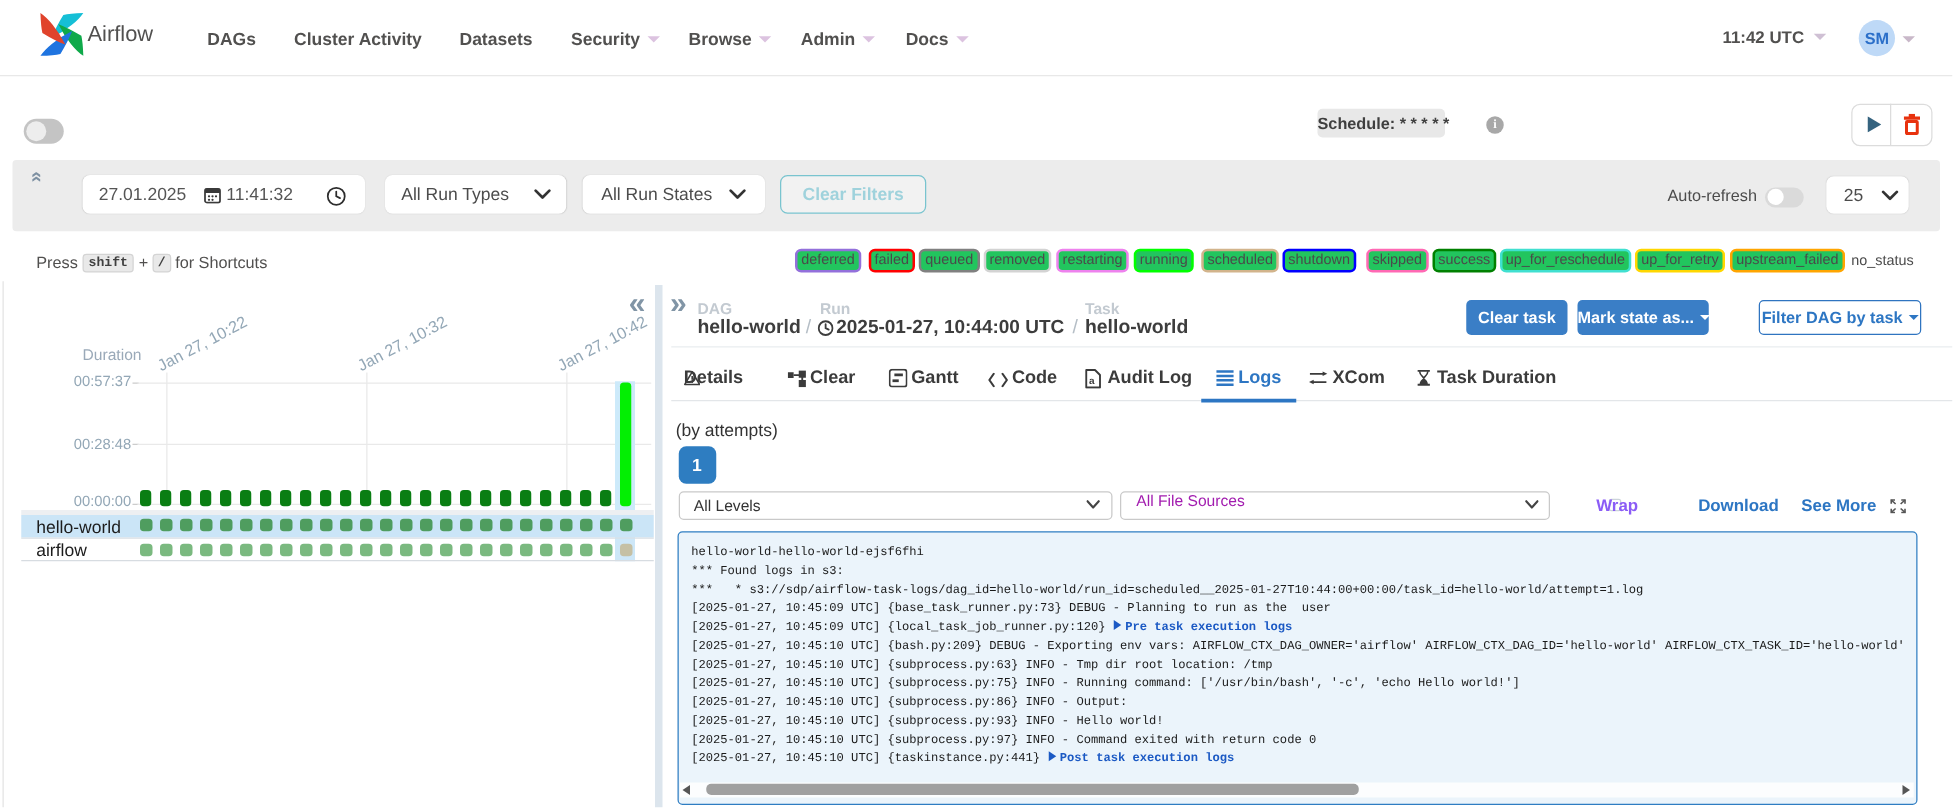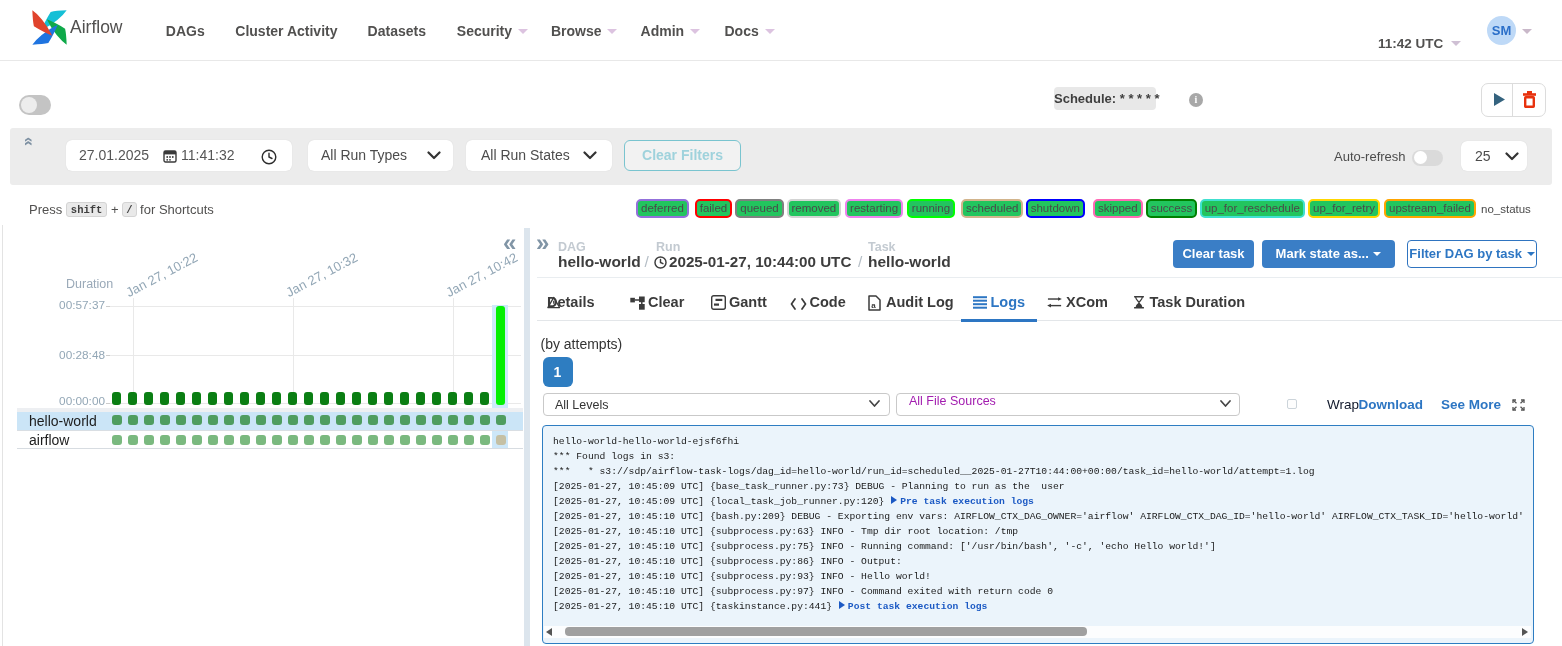--- a/index.html
+++ b/index.html
@@ -34,21 +34,21 @@
 </g>
     </svg>
 <div class="abs" style="left:70px;top:18px;font-size:17.5px;color:#51504f;line-height:18px">Airflow</div>
 <div class="nav-item" style="left:165.8px">DAGs</div>
 <div class="nav-item" style="left:235.3px">Cluster Activity</div>
 <div class="nav-item" style="left:367.6px">Datasets</div>
 <div class="nav-item" style="left:456.8px">Security <span class="caret" style="margin-left:2px"></span></div>
 <div class="nav-item" style="left:550.9px">Browse <span class="caret" style="margin-left:2px"></span></div>
 <div class="nav-item" style="left:640.6px">Admin <span class="caret" style="margin-left:2px"></span></div>
 <div class="nav-item" style="left:724.5px">Docs <span class="caret" style="margin-left:2px"></span></div>
-<div class="nav-item" style="left:1378px;top:37px;font-size:13.5px">11:42 UTC <span class="caret" style="margin-left:4px;border-top-color:#cfc0d4"></span></div>
+<div class="nav-item" style="left:1378px;top:23px;font-size:13.5px">11:42 UTC <span class="caret" style="margin-left:4px;border-top-color:#cfc0d4"></span></div>
 <div class="abs" style="left:1487px;top:16px;width:29px;height:29px;border-radius:50%;background:#bed9f7;color:#2b6fc9;font-weight:bold;font-size:13px;text-align:center;line-height:29px">SM</div>
 <span class="caret abs" style="left:1522px;top:29px;border-top-color:#c9b8c9"></span>
 <div class="abs" style="left:19px;top:95px;width:32px;height:19.5px;border-radius:10px;background:#c4c4c4"></div>
 <div class="abs" style="left:20.5px;top:96.5px;width:16.5px;height:16.5px;border-radius:50%;background:#ededed"></div>
 <div class="badge-g" style="left:1054px;width:102px">Schedule: * * * * *</div>
 <div class="abs" style="left:1189px;top:92.5px;width:14px;height:14px;border-radius:50%;background:#a8a8a8;color:#fff;font-size:10px;font-weight:bold;text-align:center;line-height:14px;font-family:'Liberation Serif',serif">i</div>
 <div class="abs" style="left:1480.5px;top:82.5px;width:65px;height:34px;background:#fff;border:1px solid #dcdcdc;border-radius:7px"></div>
 <div class="abs" style="left:1512px;top:83px;width:1px;height:33px;background:#dcdcdc"></div>
 <svg class="abs" style="left:1493.5px;top:93px" width="11" height="13" viewBox="0 0 11 13">
       <polygon points="0,0 11,6.5 0,13" fill="#35637f"></polygon>
@@ -219,21 +219,21 @@
 <div class="hval" style="left:558px">hello-world</div>
 <div class="hval" style="left:644.5px;color:#b5bec6;font-weight:normal">/</div>
 <svg class="abs" style="left:654px;top:256px" width="13" height="13" viewBox="0 0 16 16">
 <circle cx="8" cy="8" r="6.8" fill="none" stroke="#3d3d3d" stroke-width="1.8"></circle>
 <path d="M8,4.2 L8,8 L11,9.5" fill="none" stroke="#3d3d3d" stroke-width="1.8" stroke-linecap="round"></path>
     </svg>
 <div class="hval" style="left:669px;font-size:15.2px">2025-01-27, 10:44:00 UTC</div>
 <div class="hval" style="left:858px;color:#b5bec6;font-weight:normal">/</div>
 <div class="hval" style="left:868px">hello-world</div>
 <div class="btn-blue" style="left:1173px;width:81px">Clear task</div>
-<div class="btn-blue" style="left:1262px;width:133px">Mark state as... <span class="caret" style="border-top-color:#fff;margin:0 0 1px 1px;border-left-width:4px;border-right-width:4px;border-top-width:4.5px"></span></div>
+<div class="btn-blue" style="left:1262px;width:105px">Mark state as... <span class="caret" style="border-top-color:#fff;margin:0 0 1px 1px;border-left-width:4px;border-right-width:4px;border-top-width:4.5px"></span></div>
 <div class="btn-blue" style="left:1407px;width:130px;background:#fff;border:1px solid #2f74c0;color:#2d76c3;line-height:26px">Filter DAG by task <span class="caret" style="border-top-color:#2d76c3;margin:0 0 1px 1px;border-left-width:4px;border-right-width:4px;border-top-width:4.5px"></span></div>
 <div class="abs" style="left:537px;top:277.3px;width:1025px;height:1px;background:#e9edf0"></div>
 <div class="abs" style="left:537px;top:320.2px;width:1025px;height:1px;background:#e3e6e9"></div>
 <div class="abs" style="left:961px;top:319px;width:76px;height:2.5px;background:#2d76c3"></div>
 <svg class="abs" style="left:546.5px;top:296px" width="13.5" height="13" viewBox="0 0 16 15">
 <path d="M8,1.5 L15,13.5 L1,13.5 Z" fill="none" stroke="#3b3b3b" stroke-width="1.5" stroke-linejoin="round"></path>
 <line x1="8" y1="5.5" x2="8" y2="9" stroke="#3b3b3b" stroke-width="1.5"></line>
       <circle cx="8" cy="11.2" r="0.9" fill="#3b3b3b"></circle>
     </svg>
 <div class="tab" style="left:547px">Details</div>
@@ -286,21 +286,21 @@
 <div class="abs" style="left:555px;top:397.5px;font-size:12.5px;color:#333;line-height:14px">All Levels</div>
 <svg class="abs" style="left:869px;top:400px" width="11" height="8" viewBox="0 0 11 8">
       <polyline points="1,1 5.5,6 10,1" fill="none" stroke="#444" stroke-width="1.7" stroke-linecap="round" stroke-linejoin="round"></polyline>
     </svg>
 <div class="abs" style="left:896.3px;top:392.7px;width:343.7px;height:23px;background:#fff;border:1px solid #c9c9c9;border-radius:4px"></div>
 <div class="abs" style="left:909px;top:394px;font-size:12.5px;color:#a21caf;line-height:14px">All File Sources</div>
 <svg class="abs" style="left:1220px;top:400px" width="11" height="8" viewBox="0 0 11 8">
       <polyline points="1,1 5.5,6 10,1" fill="none" stroke="#444" stroke-width="1.7" stroke-linecap="round" stroke-linejoin="round"></polyline>
     </svg>
 <div class="abs" style="left:1287px;top:398.8px;width:10px;height:10px;border:1px solid #ccd4da;border-radius:2px;background:#fdfdfd"></div>
-<div class="abs" style="left:1327px;top:396.5px;font-size:13.5px;font-weight:normal;color:#0f172a;line-height:15px">Wrap</div>
+<div class="abs" style="left:1277px;top:396.5px;font-size:13.5px;font-weight:bold;color:#8b5cf6;line-height:15px">Wrap</div>
 <div class="abs" style="left:1358.5px;top:396.5px;font-size:13.5px;font-weight:bold;color:#2d76c3;line-height:15px">Download</div>
 <div class="abs" style="left:1441px;top:396.5px;font-size:13.5px;font-weight:bold;color:#2d76c3;line-height:15px">See More</div>
 <svg class="abs" style="left:1512px;top:398.5px" width="13" height="12" viewBox="0 0 13 12">
 <g stroke="#555" stroke-width="1.3" fill="none">
 <path d="M1,4 L1,1 L4,1"></path>
         <path d="M9,1 L12,1 L12,4"></path>
         <path d="M12,8 L12,11 L9,11"></path>
         <path d="M4,11 L1,11 L1,8"></path>
 <line x1="1" y1="1" x2="4.5" y2="4.2"></line>
         <line x1="12" y1="1" x2="8.5" y2="4.2"></line>

